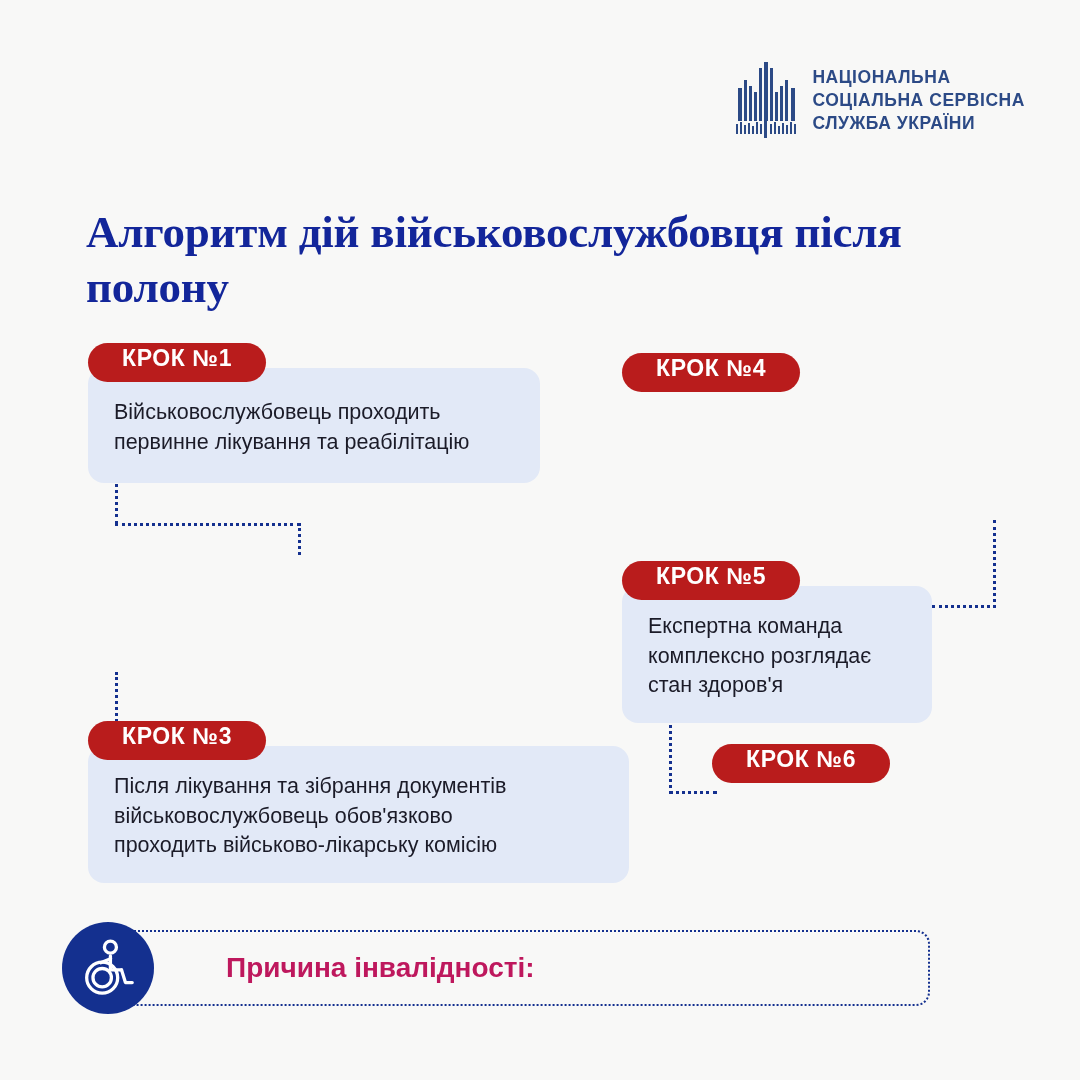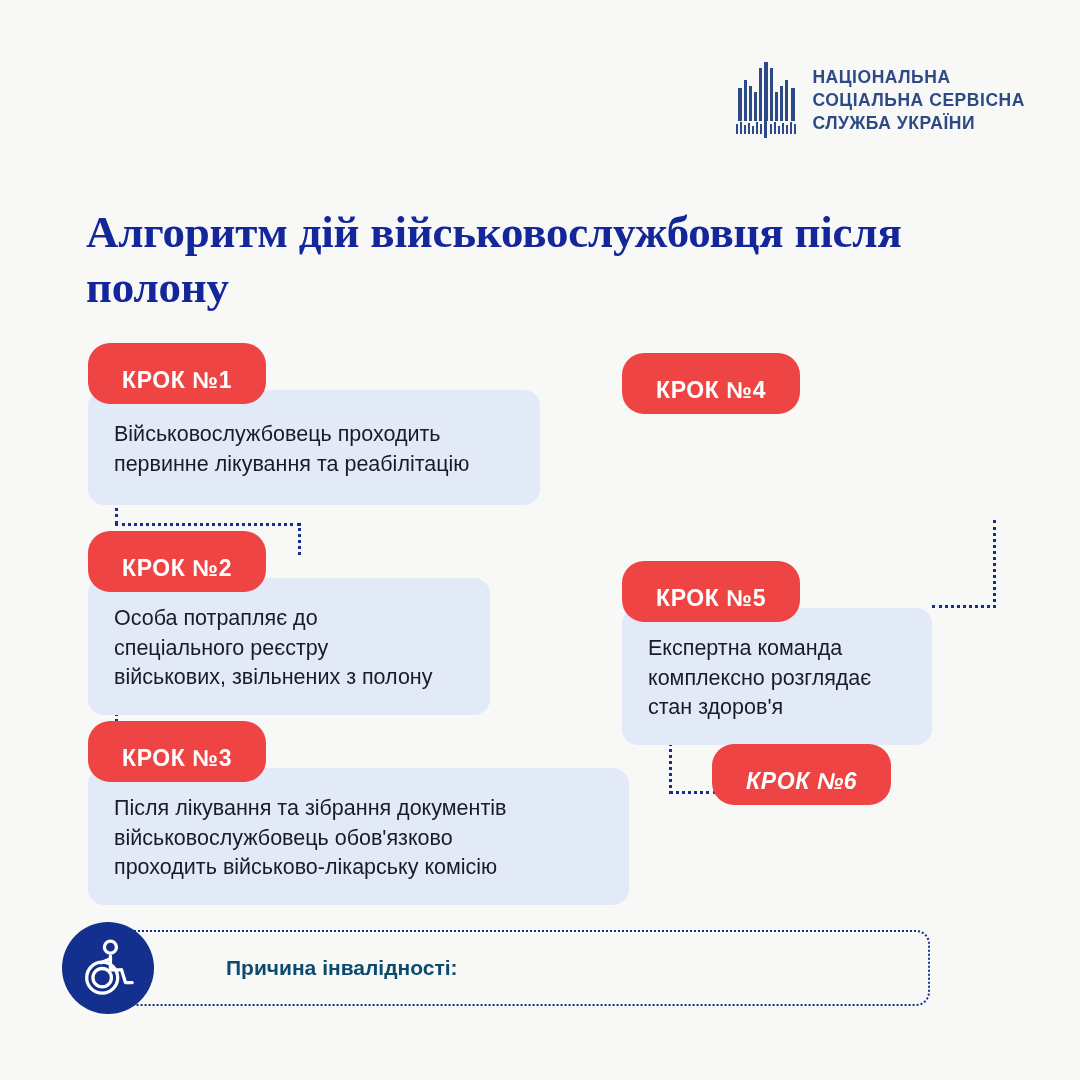--- a/index.html
+++ b/index.html
@@ -57,27 +57,27 @@
     color: #13269a;
     letter-spacing: -0.2px;
     font-family: Liberation Serif, serif;
   }
 
   
   .step { position: absolute; }
 
   .step-tab {
     display: inline-block;
-    background: #ef4444;
+    background: #b91c1c;
     color: #ffffff;
     font-size: 23px;
     font-weight: 700;
     letter-spacing: 0.6px;
     border-radius: 22px;
-    padding: 24px 34px 10px 34px;
+    padding: 2px 34px 10px 34px;
     position: relative;
     z-index: 3;
     white-space: nowrap;
   }
 
   .step-card {
     background: #e2e9f7;
     border-radius: 16px;
     margin-top: -14px;
     padding: 26px 26px 22px 26px;
@@ -92,21 +92,21 @@
   }
 
   
   .step-1 { left: 88px; top: 343px; width: 452px; }
   .step-1 .step-card { padding-top: 30px; padding-bottom: 26px; }
 
   .step-2 { left: 88px; top: 531px; width: 402px; }
   .step-3 { left: 88px; top: 721px; width: 541px; }
   .step-4 { left: 622px; top: 353px; width: 414px; }
   .step-5 { left: 622px; top: 561px; width: 310px; }
-  .step-6 { left: 712px; top: 744px; width: 276px; font-style: italic; }
+  .step-6 { left: 712px; top: 744px; width: 276px; }
 
   .step-2 .step-tab,
   .step-3 .step-tab,
   .step-5 .step-tab,
   .step-6 .step-tab { margin-left: 0; }
   .step-1 .step-tab { margin-left: 0; }
 
   
   .conn {
     position: absolute;
@@ -136,23 +136,23 @@
     right: 0;
     height: 76px;
     border: 2.5px dotted #14308f;
     border-radius: 14px;
     background: #f8f8f7;
     display: flex;
     align-items: center;
     padding-left: 116px;
   }
   .footer-label {
-    font-size: 21px;
-    font-weight: 700;
-    color: #0c4a6e;
+    font-size: 28px;
+    font-weight: 700;
+    color: #be185d;
     white-space: nowrap;
   }
   .footer-value {
     font-size: 21px;
     font-weight: 400;
     color: #1b1b28;
     margin-left: 12px;
     white-space: nowrap;
   }
   .footer-icon {
@@ -228,28 +228,20 @@
   <div class="conn conn-h" style="left:669px; top:791px; width:48px;"></div>
 
   <div class="step step-1">
     <div class="step-tab">КРОК №1</div>
     <div class="step-card">
       <div class="step-card-text">Військовослужбовець проходить
 первинне лікування та реабілітацію</div>
     </div>
   </div>
 
-  <div class="step step-2">
-    <div class="step-tab">КРОК №2</div>
-    <div class="step-card">
-      <div class="step-card-text">Особа потрапляє до
-спеціального реєстру
-військових, звільнених з полону</div>
-    </div>
-  </div>
 
   <div class="step step-3">
     <div class="step-tab">КРОК №3</div>
     <div class="step-card">
       <div class="step-card-text">Після лікування та зібрання документів
 військовослужбовець обов'язково
 проходить військово-лікарську комісію</div>
     </div>
   </div>
 

